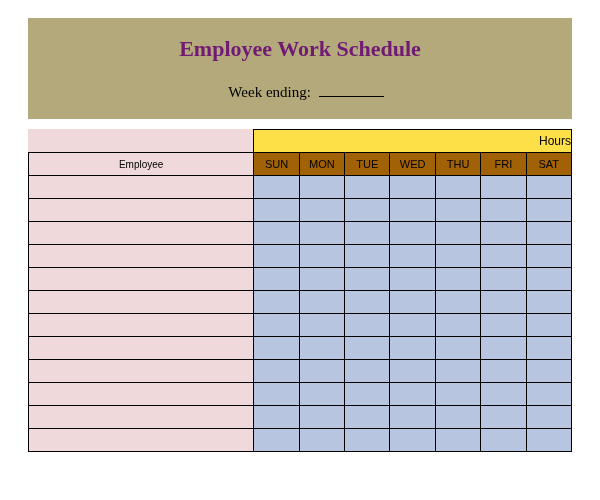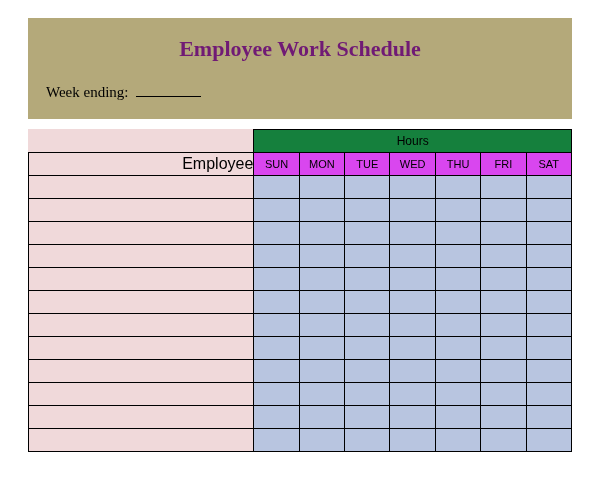--- a/index.html
+++ b/index.html
@@ -16,22 +16,23 @@
     }
     .title {
       text-align: center;
       font-size: 22px;
       font-weight: bold;
       color: #701a75;
       margin-bottom: 22px;
     }
     .week-ending {
       font-size: 15px;
-      padding-left: 18px;
+      padding-left: 12px;
       padding-bottom: 10px;
+      text-align: center;
     }
     .week-ending .blank {
       display: inline-block;
       border-bottom: 1px solid #000;
       width: 65px;
       margin-left: 4px;
       vertical-align: baseline;
     }
     table {
       border-collapse: collapse;
@@ -44,30 +45,30 @@
       padding: 0;
       height: 23px;
       font-size: 12px;
       font-weight: normal;
       text-align: center;
       font-family: Arial, sans-serif;
     }
     col.emp { width: 41.5%; }
     col.day { width: 8.357%; }
     th.hours-header {
-      background: #15803d;
+      background: #fde047;
       font-size: 12px;
+      text-align: right;
     }
     th.employee-header {
       background: #f0d9da;
-      font-size: 16px;
-      text-align: right;
+      font-size: 10px;
     }
     th.day-header {
-      background: #d946ef;
+      background: #a16207;
       font-size: 11px;
     }
     td.emp-cell { background: #f0d9da; }
     td.day-cell { background: #b8c5e0; }
     .emp-topleft {
       background: #f0d9da;
       border-top: 1px solid #f0d9da;
       border-left: 1px solid #f0d9da;
     }
   </style>

